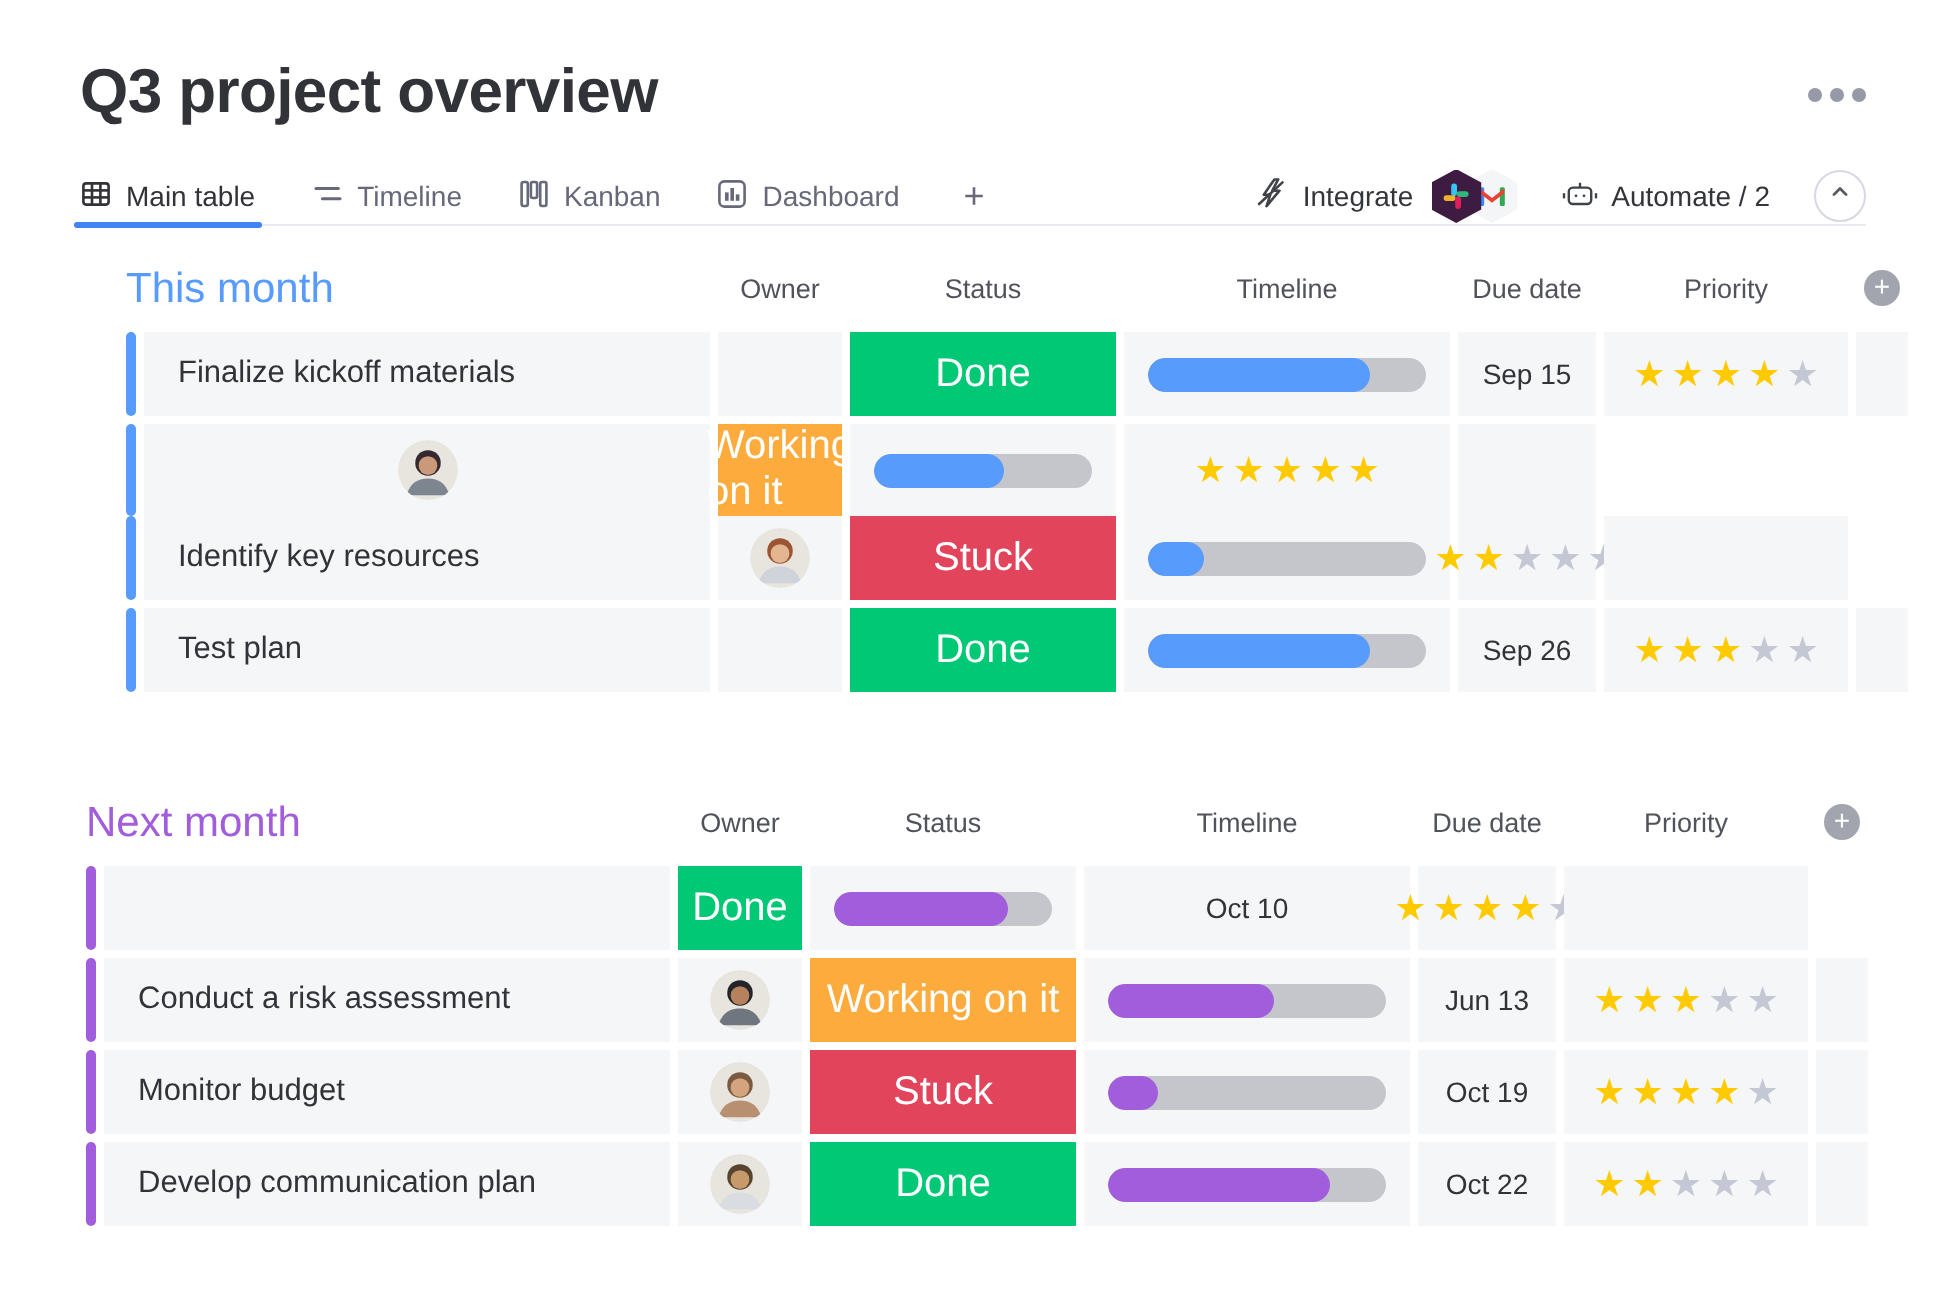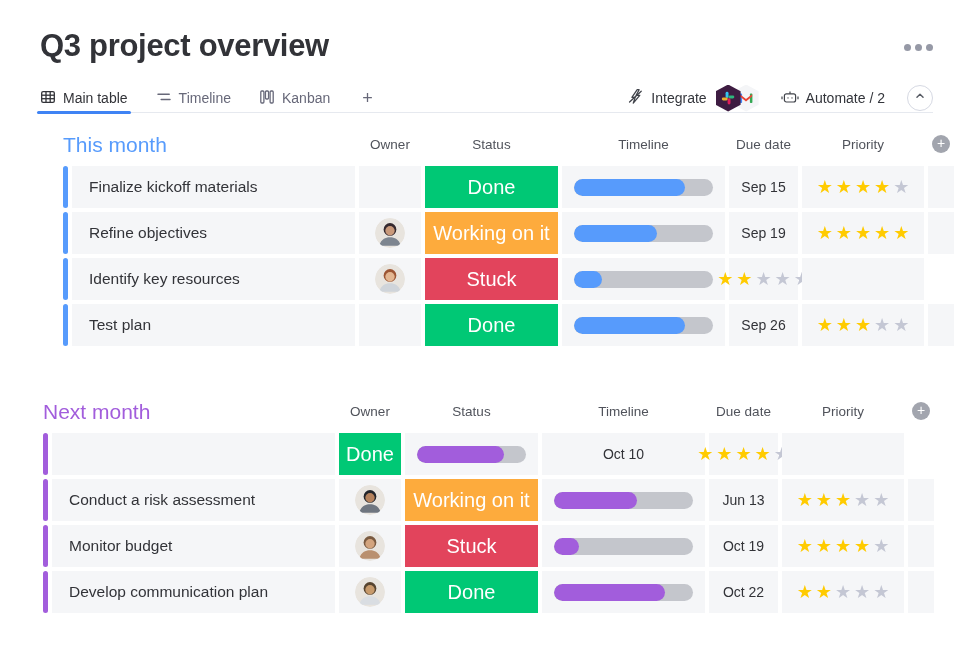--- a/index.html
+++ b/index.html
@@ -91,20 +91,31 @@
       </div>
       <div class="tab">
         <span>
           <svg width="16" height="16" viewBox="0 0 16 16" fill="none" stroke="#676879" stroke-width="1.3">
             <rect x="1.8" y="2" width="3.1" height="12" rx="1"></rect>
             <rect x="6.45" y="2" width="3.1" height="8" rx="1"></rect>
             <rect x="11.1" y="2" width="3.1" height="12" rx="1"></rect>
           </svg>
         </span>
         <span>Kanban</span>
+      </div>
+      <div class="tab">
+        <span>
+          <svg width="16" height="16" viewBox="0 0 16 16" fill="none">
+            <rect x="1.7" y="1.7" width="12.6" height="12.6" rx="2.4" stroke="#676879" stroke-width="1.3"></rect>
+            <rect x="4.5" y="7.2" width="1.8" height="4.2" fill="#676879"></rect>
+            <rect x="7.2" y="5" width="1.8" height="6.4" fill="#676879"></rect>
+            <rect x="9.9" y="8.2" width="1.8" height="3.2" fill="#676879"></rect>
+          </svg>
+        </span>
+        <span>Dashboard</span>
       </div>
       <div class="tab plus">+</div>
     </div>
 
     <div class="tab-actions">
       <div class="action">
         <span>
           <svg width="17" height="17" viewBox="0 0 16 16" fill="none" stroke="#40434a" stroke-width="1.2" stroke-linejoin="round">
             <path d="M9.6 1.6 L4.6 8.8 h3.1 L5.9 14.2 12 6.9 H8.6 L11.4 1.6 Z"></path>
             <line x1="2.4" y1="13.2" x2="13.4" y2="3" stroke-linecap="round"></line>
@@ -184,40 +195,36 @@
               <span class="star" style="color: rgb(255, 203, 0);">★</span>
               <span class="star" style="color: rgb(255, 203, 0);">★</span>
               <span class="star" style="color: rgb(255, 203, 0);">★</span>
               <span class="star" style="color: rgb(196, 199, 212);">★</span>
             </div>
     <div class="cell extra"></div>
   </div>
 
   <div class="row row-grid">
     <div class="cell bar" style="background: rgb(87, 155, 252);"></div>
-    <div class="cell name">
-              <span class="task">Refine objectives</span>
-            </div>
     <div class="cell owner">
               <span>
                 <svg class="avatar" width="30" height="30" viewBox="0 0 32 32">
                   <circle cx="16" cy="16" r="16" fill="#e8e4de"></circle>
                   <path d="M4.5 29.5 C6.5 22.5 11 20.5 16 20.5 C21 20.5 25.5 22.5 27.5 29.5 Z" fill="#7d8590"></path>
                   <circle cx="16" cy="12.2" r="6.8" fill="#35292e"></circle>
                   <circle cx="16" cy="13.6" r="5" fill="#c9997a"></circle>
                 </svg>
               </span>
             </div>
     <div class="cell status" style="background: rgb(253, 171, 61);">Working on it</div>
     <div class="cell timeline">
               <div class="track">
                 <div class="fill" style="width: 60%; background: rgb(87, 155, 252);"></div>
               </div>
             </div>
-    <div class="cell due">Sep 19</div>
     <div class="cell priority">
               <span class="star" style="color: rgb(255, 203, 0);">★</span>
               <span class="star" style="color: rgb(255, 203, 0);">★</span>
               <span class="star" style="color: rgb(255, 203, 0);">★</span>
               <span class="star" style="color: rgb(255, 203, 0);">★</span>
               <span class="star" style="color: rgb(255, 203, 0);">★</span>
             </div>
     <div class="cell extra"></div>
   </div>
 

